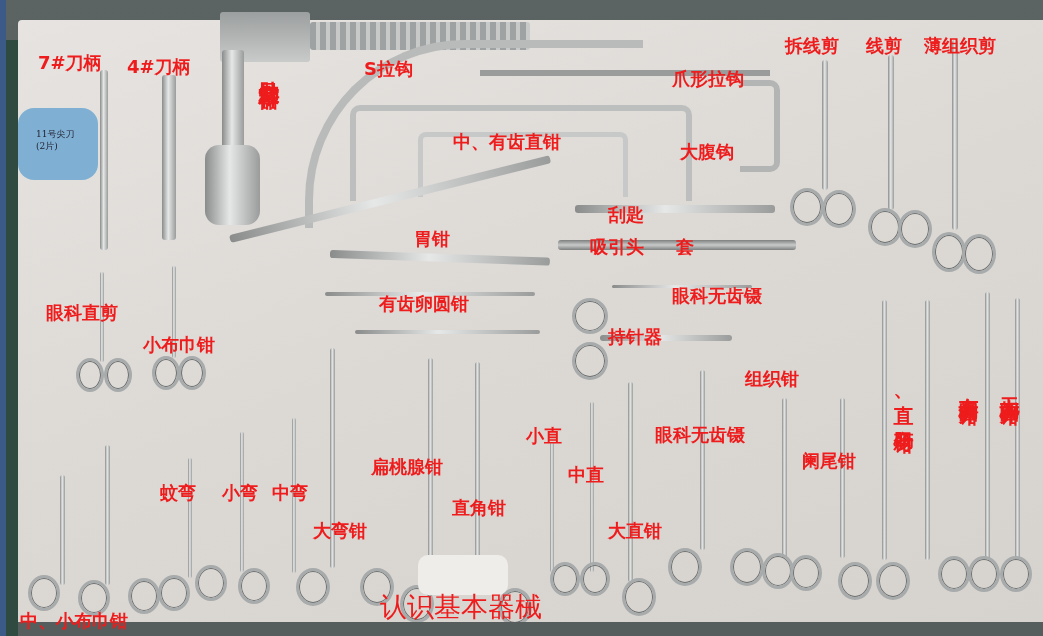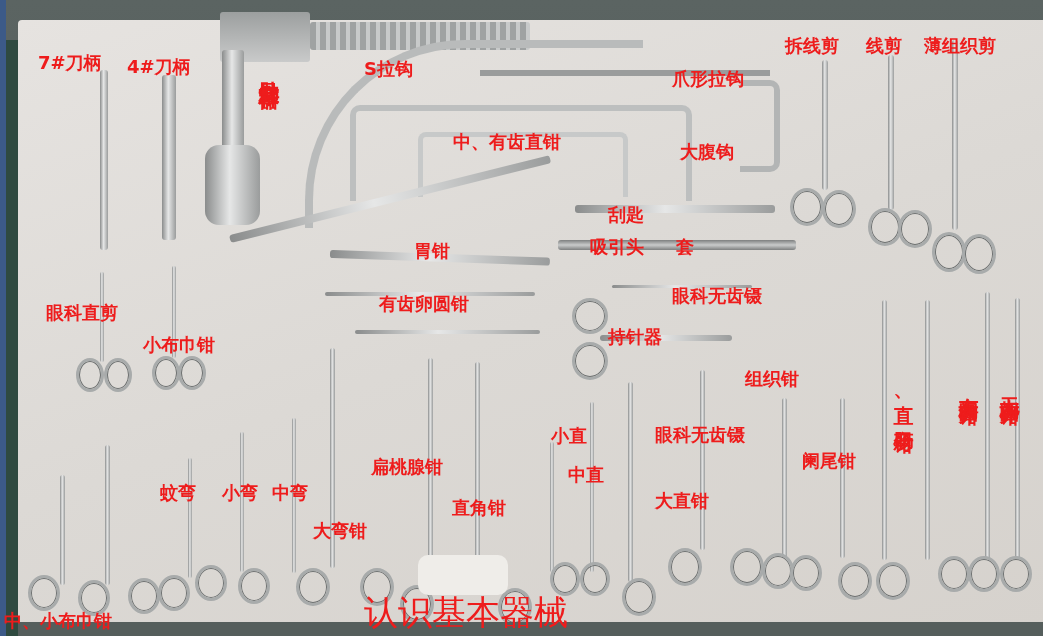--- a/index.html
+++ b/index.html
@@ -30,31 +30,35 @@
     }
     .ring {
       position: absolute; border: 3px solid #a8abab; border-radius: 50%; background: transparent;
       box-shadow: inset 0 0 0 1px #6f7272;
     }
     .label {
       position: absolute; color: #ee1c1c; font-weight: bold; font-size: 18px; line-height: 1;
       white-space: nowrap; font-family: "DejaVu Sans", sans-serif;
     }
     .label.vertical { writing-mode: vertical-rl; text-orientation: upright; letter-spacing: 2px; }
-    .title { position: absolute; left: 364px; top: 596px; color: #ee1c1c; font-size: 34px; font-family: Liberation Serif, serif; line-height: 1; }
+    .title { position: absolute; left: 380px; top: 596px; color: #ee1c1c; font-size: 27px; font-family: Liberation Mono, monospace; line-height: 1; }
     .bottom-shadow { position: absolute; left: 18px; top: 622px; width: 1025px; height: 14px; background: #555e5c; }
   </style>
 </head>
 <body>
 
 <div class="photo">
   <div class="left-edge"></div>
   <div class="green-strip"></div>
   <div class="cloth"></div>
 
+  <div class="blade-pack">
+    <span>11号尖刀
+(2片)</span>
+  </div>
 
   <div class="metal" style="left:100px;top:70px;width:8px;height:180px;"></div>
   <div class="metal" style="left:162px;top:75px;width:14px;height:165px;"></div>
 
   <div class="metal" style="left:220px;top:12px;width:90px;height:50px;background:linear-gradient(180deg,#9c9f9f,#c9caca);"></div>
   <div class="metal" style="left:310px;top:22px;width:220px;height:28px;background:repeating-linear-gradient(90deg,#9fa2a2 0 6px,#c8caca 6px 10px);"></div>
   <div class="metal" style="left:222px;top:50px;width:22px;height:160px;"></div>
   <div class="metal" style="left:205px;top:145px;width:55px;height:80px;border-radius:14px;"></div>
 
   <div style="position:absolute;left:305px;top:40px;width:330px;height:180px;border:8px solid #b9bbbb;border-right:none;border-bottom:none;border-radius:160px 0 0 0;"></div>
@@ -147,37 +151,37 @@
   <span class="label" style="left:364px;top:60px;">S拉钩</span>
   <span class="label" style="left:672px;top:70px;">爪形拉钩</span>
   <span class="label" style="left:453px;top:133px;">中、有齿直钳</span>
   <span class="label" style="left:680px;top:143px;">大腹钩</span>
   <span class="label" style="left:785px;top:37px;">拆线剪</span>
   <span class="label" style="left:866px;top:37px;">线剪</span>
   <span class="label" style="left:924px;top:37px;">薄组织剪</span>
   <span class="label" style="left:608px;top:206px;text-align:right;">刮匙</span>
   <span class="label" style="left:590px;top:238px;">吸引头</span>
   <span class="label" style="left:676px;top:238px;">套</span>
-  <span class="label" style="left:414px;top:230px;margin-top:12px;">胃钳</span>
+  <span class="label" style="left:414px;top:230px;">胃钳</span>
   <span class="label" style="left:46px;top:304px;">眼科直剪</span>
   <span class="label" style="left:143px;top:336px;">小布巾钳</span>
   <span class="label" style="left:379px;top:295px;">有齿卵圆钳</span>
   <span class="label" style="left:672px;top:287px;text-align:right;">眼科无齿镊</span>
   <span class="label" style="left:608px;top:328px;">持针器</span>
   <span class="label" style="left:745px;top:370px;">组织钳</span>
   <span class="label" style="left:802px;top:452px;">阑尾钳</span>
   <span class="label vertical" style="left:894px;top:390px;font-size:20px;">直、弯肠钳</span>
   <span class="label vertical" style="left:959px;top:382px;font-size:20px;">有齿卵圆钳</span>
   <span class="label vertical" style="left:1000px;top:382px;font-size:20px;">无齿卵圆钳</span>
-  <span class="label" style="left:4px;top:612px;">中、小布巾钳</span>
+  <span class="label" style="left:20px;top:612px;">中、小布巾钳</span>
   <span class="label" style="left:160px;top:484px;">蚊弯</span>
   <span class="label" style="left:222px;top:484px;">小弯</span>
   <span class="label" style="left:272px;top:484px;">中弯</span>
   <span class="label" style="left:313px;top:522px;">大弯钳</span>
   <span class="label" style="left:371px;top:458px;">扁桃腺钳</span>
   <span class="label" style="left:452px;top:499px;">直角钳</span>
-  <span class="label" style="left:551px;top:427px;">小直</span>
+  <span class="label" style="left:526px;top:427px;">小直</span>
   <span class="label" style="left:568px;top:466px;">中直</span>
-  <span class="label" style="left:608px;top:492px;margin-left:47px;">大直钳</span>
+  <span class="label" style="left:608px;top:522px;">大直钳</span>
   <span class="label" style="left:655px;top:426px;">眼科无齿镊</span>
 
   <span class="title">认识基本器械</span>
 </div>
 
 </body></html>

